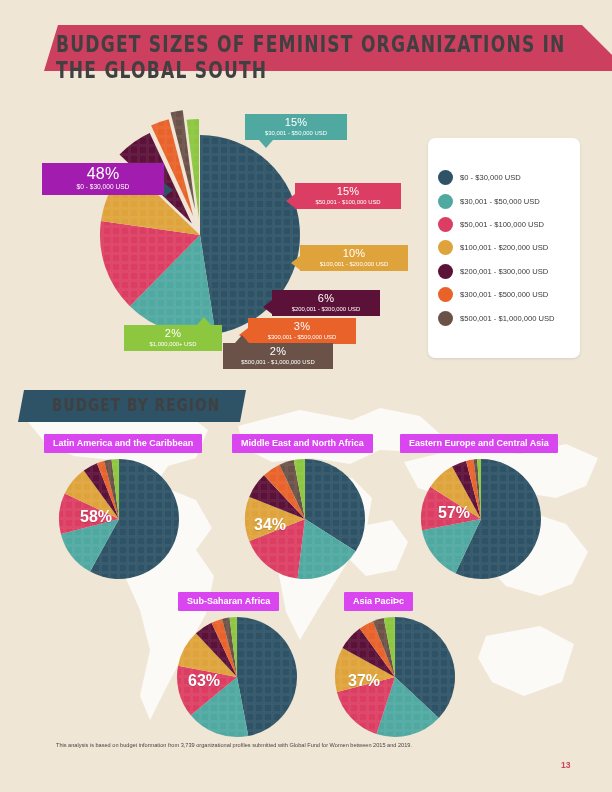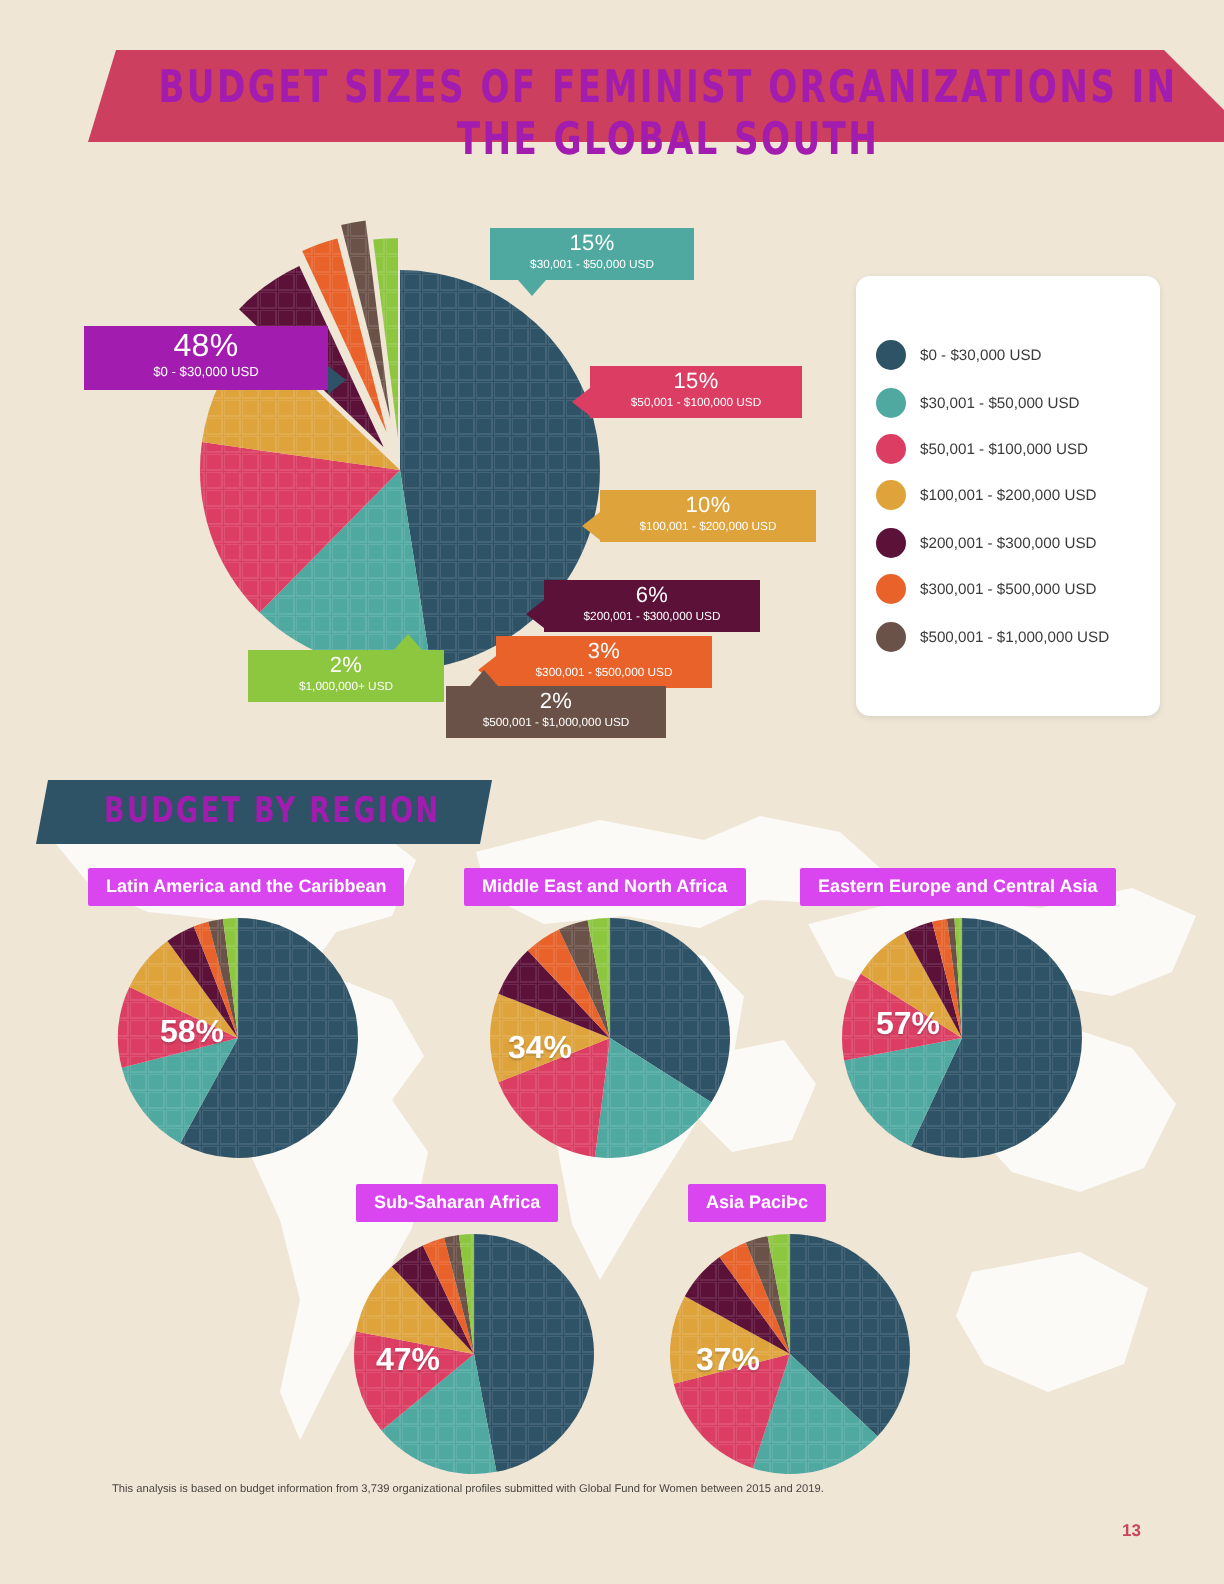--- a/index.html
+++ b/index.html
@@ -7,21 +7,21 @@
     width:612px;height:792px;position:relative;overflow:hidden;
     background:#EFE6D6;
     font-family:"Liberation Sans", sans-serif;
   }
   .page{position:absolute;inset:0;}
 
   
   .worldmap{position:absolute;left:0;top:400px;width:612px;height:360px;opacity:1;}
 
   
-  .banner{position:absolute;color:#a21caf;display:flex;align-items:center;text-align:center;}
+  .banner{position:absolute;color:#404040;display:flex;align-items:center;}
   .banner .btxt{
     font-family:"DejaVu Sans Condensed","DejaVu Sans",sans-serif;
     font-weight:700;letter-spacing:1.2px;text-transform:uppercase;
     transform:scaleY(1.18);transform-origin:left center;
   }
   #title-banner{left:0;top:25px;width:612px;height:46px;}
   #title-banner .btxt{font-size:19px;position:absolute;left:56px;top:10px;}
   #subbanner1{left:0;top:71px;width:612px;height:34px;}
   #subbanner1 .btxt{font-size:15px;position:absolute;left:52px;top:7px;}
   #subbanner2{left:18px;top:390px;width:220px;height:32px;}
@@ -296,21 +296,21 @@
           <path d="M 63 63 L 63.00000000000001 3 A 60 60 0 0 1 74.2428788751435 121.93723504372132 Z" fill="url(#tex)"></path>
           <path d="M 63 63 L 74.2428788751435 121.93723504372132 A 60 60 0 0 1 16.769205433452655 101.24543938492138 Z" fill="url(#tex)"></path>
           <path d="M 63 63 L 16.769205433452655 101.24543938492138 A 60 60 0 0 1 4.062764956278677 51.75712112485654 Z" fill="url(#tex)"></path>
           <path d="M 63 63 L 4.062764956278677 51.75712112485654 A 60 60 0 0 1 21.92717364427866 19.26188235471532 Z" fill="url(#tex)"></path>
           <path d="M 63 63 L 21.92717364427866 19.26188235471532 A 60 60 0 0 1 37.45324250609562 8.710376852038841 Z" fill="url(#tex)"></path>
           <path d="M 63 63 L 37.45324250609562 8.710376852038841 A 60 60 0 0 1 48.07860677010868 4.8850103322821425 Z" fill="url(#tex)"></path>
           <path d="M 63 63 L 48.07860677010868 4.8850103322821425 A 60 60 0 0 1 55.48000598614173 3.473117921131333 Z" fill="url(#tex)"></path>
           <path d="M 63 63 L 55.48000598614173 3.473117921131333 A 60 60 0 0 1 62.999999999999986 3 Z" fill="url(#tex)"></path>
         </g>
     </svg>
-    <div class="region-pct" style="left:28px;top:80px;">47%</div>
+    <div class="region-pct" style="left:28px;top:80px;">63%</div>
   </div>
 
   <div class="region" style="left:318px;top:592px;">
     <div class="region-label" style="left:26px;top:0;">Asia PaciÞc</div>
     <svg width="126" height="126" style="position:absolute;left:14px;top:22px;">
       <g class="rpie">
           <path d="M 63 63 L 63.00000000000001 3 A 60 60 0 0 1 106.73811764528469 104.07282635572133 Z" fill="#2E5266"></path>
           <path d="M 63 63 L 106.73811764528469 104.07282635572133 A 60 60 0 0 1 44.45898033750315 120.06339097770922 Z" fill="#4FA9A1"></path>
           <path d="M 63 63 L 44.45898033750315 120.06339097770922 A 60 60 0 0 1 4.885010332282128 77.92139322989127 Z" fill="#DC3E63"></path>
           <path d="M 63 63 L 4.885010332282128 77.92139322989127 A 60 60 0 0 1 10.421599197368195 34.094779553897055 Z" fill="#DFA33C"></path>

